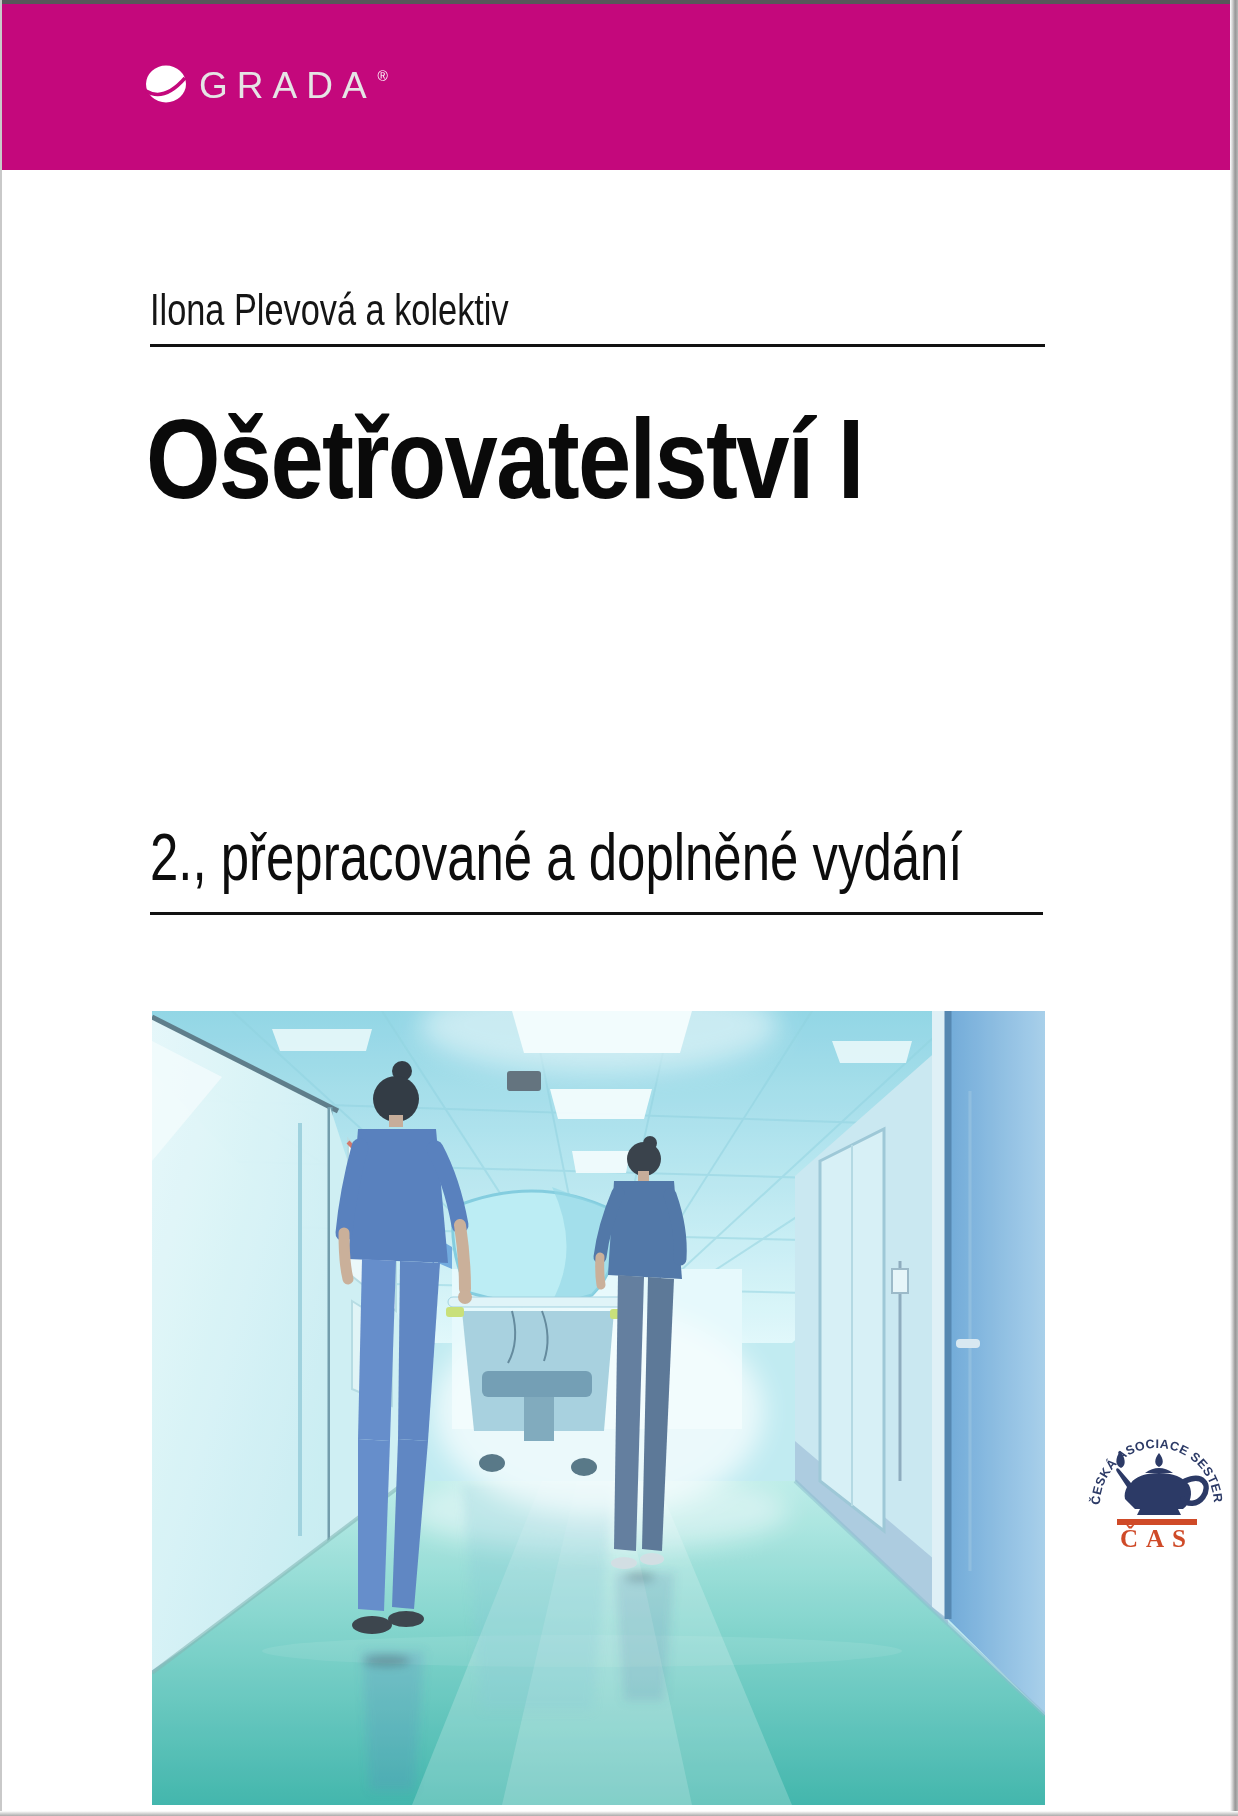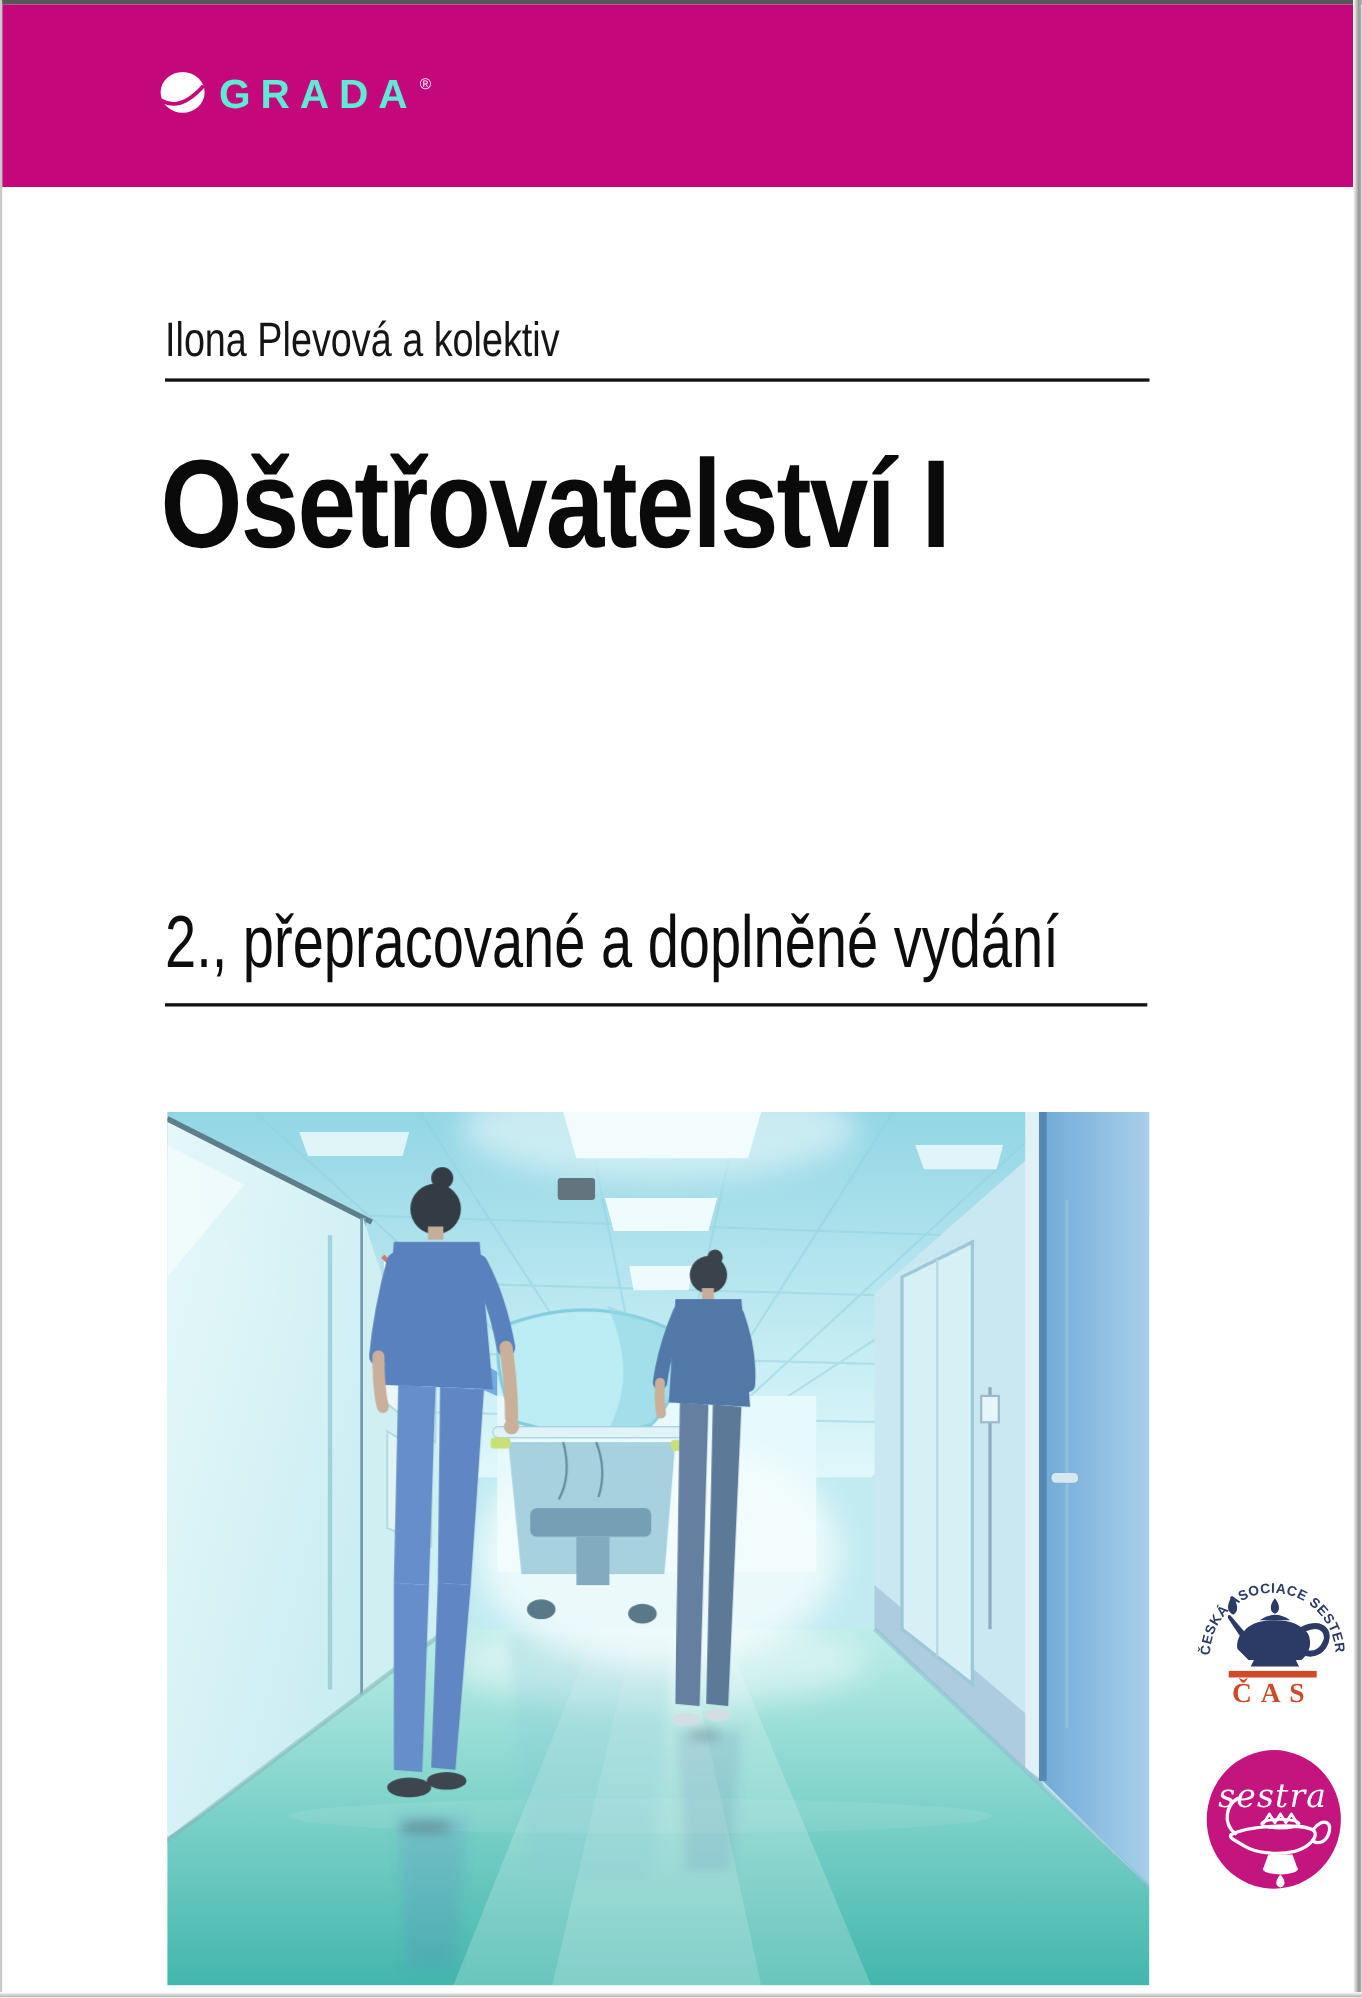--- a/index.html
+++ b/index.html
@@ -11,21 +11,21 @@
   
   .edge-top{position:absolute;left:0;top:0;width:100%;height:4px;background:#57575a;}
   .edge-left{position:absolute;left:0;top:0;width:2px;height:100%;background:#c9c9c9;}
   .edge-right{position:absolute;right:0;top:0;width:8px;height:100%;
     background:linear-gradient(to right,#ffffff 0%,#d2d2d2 30%,#979797 65%,#b7b7b7 100%);}
   .edge-bottom{position:absolute;left:0;bottom:0;width:100%;height:5px;
     background:linear-gradient(to bottom,#ffffff,#ababab);}
   
   .brand-band{position:absolute;left:2px;right:8px;top:4px;height:166px;background:#c4087c;}
   .grada-logo{position:absolute;left:143px;top:56px;height:48px;display:flex;align-items:center;}
-  .grada-text{color:#5eead4;font-weight:bold;font-size:37px;letter-spacing:9px;
+  .grada-text{color:#e5e5e5;font-weight:normal;font-size:37px;letter-spacing:9px;
     margin-left:10px;margin-top:2px;line-height:1;}
   .grada-reg{color:#ffffff;font-size:14px;line-height:1;margin-left:2px;margin-top:-16px;}
   
   .author{position:absolute;left:150px;top:288px;font-size:44px;line-height:44px;
     transform:scaleX(0.78);transform-origin:left top;white-space:nowrap;color:#151515;}
   .rule{position:absolute;left:150px;height:3px;background:#121212;border:none;margin:0;}
   .rule-author{top:344px;width:895px;}
   .title{position:absolute;left:146px;top:402px;margin:0;font-size:114px;line-height:114px;
     font-weight:bold;letter-spacing:-2px;transform:scaleX(0.84);transform-origin:left top;
     white-space:nowrap;color:#0a0a0a;}
@@ -251,34 +251,18 @@
         <path d="M 54 50 Q 68 40 82 50 Z"></path>
         <path d="M 68 50 C 54 50 44 54 40 60 L 28 46 C 26 44 24 46 26 49 L 36 64 C 34 68 33 72 34 76 L 44 86 L 92 86 C 100 80 102 70 98 62 C 92 54 82 50 68 50 Z"></path>
         <path d="M 94 58 C 112 50 120 62 112 74 C 106 82 96 82 92 76" stroke="#2c3a66" stroke-width="5.5" fill="none" stroke-linecap="round"></path>
         <path d="M 50 84 L 86 84 L 90 92 L 46 92 Z"></path>
         <rect x="26" y="96" width="80" height="6" fill="#cf4a28"></rect>
       </g>
       <text x="66" y="124" text-anchor="middle" font-size="25" font-weight="bold" fill="#cf4a28" letter-spacing="8" font-family="Liberation Serif, DejaVu Serif, serif">ČAS</text>
     </svg>
   </div>
 
-  <div class="sestra-logo">
-    <svg viewBox="0 0 122 127" aria-hidden="true">
-      <ellipse cx="61" cy="63" rx="61" ry="63" fill="#c4157f"></ellipse>
-      <text x="60" y="52" text-anchor="middle" font-size="30" fill="#ffffff" font-style="italic" letter-spacing="1" font-family="DejaVu Serif, Liberation Serif, serif">sestra</text>
-      <g stroke="#ffffff" stroke-width="3" fill="none" stroke-linejoin="round" stroke-linecap="round">
-        <path d="M 26 76 C 14 66 18 50 28 44"></path>
-        <path d="M 22 77 C 38 68 92 66 98 74 C 101 80 92 89 80 92 C 62 96 44 93 34 87 C 26 82 20 80 22 77 Z"></path>
-        <path d="M 52 66 L 57 58 L 62 66 L 67 58 L 72 66 L 77 58 L 82 66" stroke-width="2.5"></path>
-        <ellipse cx="67" cy="67" rx="17" ry="4" stroke-width="2.5"></ellipse>
-        <path d="M 97 72 C 106 60 116 66 110 78 C 107 84 100 86 96 82"></path>
-        <path d="M 56 95 L 52 106 L 82 106 L 78 95 Z" fill="#ffffff" stroke="none"></path>
-        <ellipse cx="67" cy="108" rx="16" ry="5" fill="#ffffff" stroke="none"></ellipse>
-        <path d="M 67 113 C 62 119 62 123 67 125 C 72 123 72 119 67 113 Z" fill="#ffffff" stroke="none"></path>
-      </g>
-    </svg>
-  </div>
 
   <div class="edge-top"></div>
   <div class="edge-left"></div>
   <div class="edge-right"></div>
   <div class="edge-bottom"></div>
 </div>
 
 </body></html>

